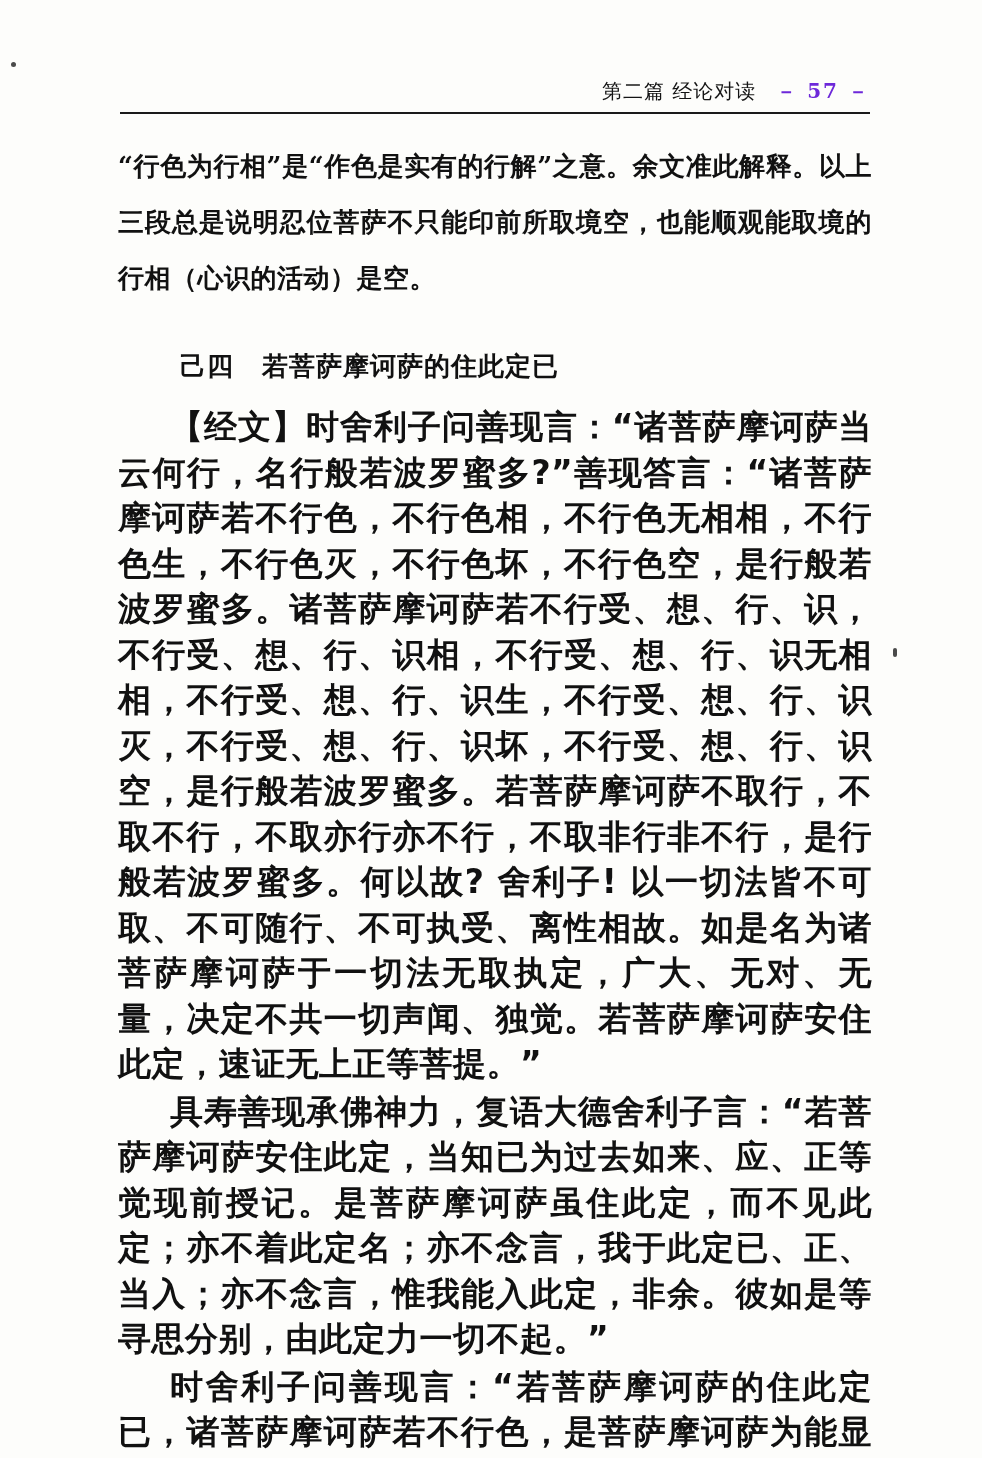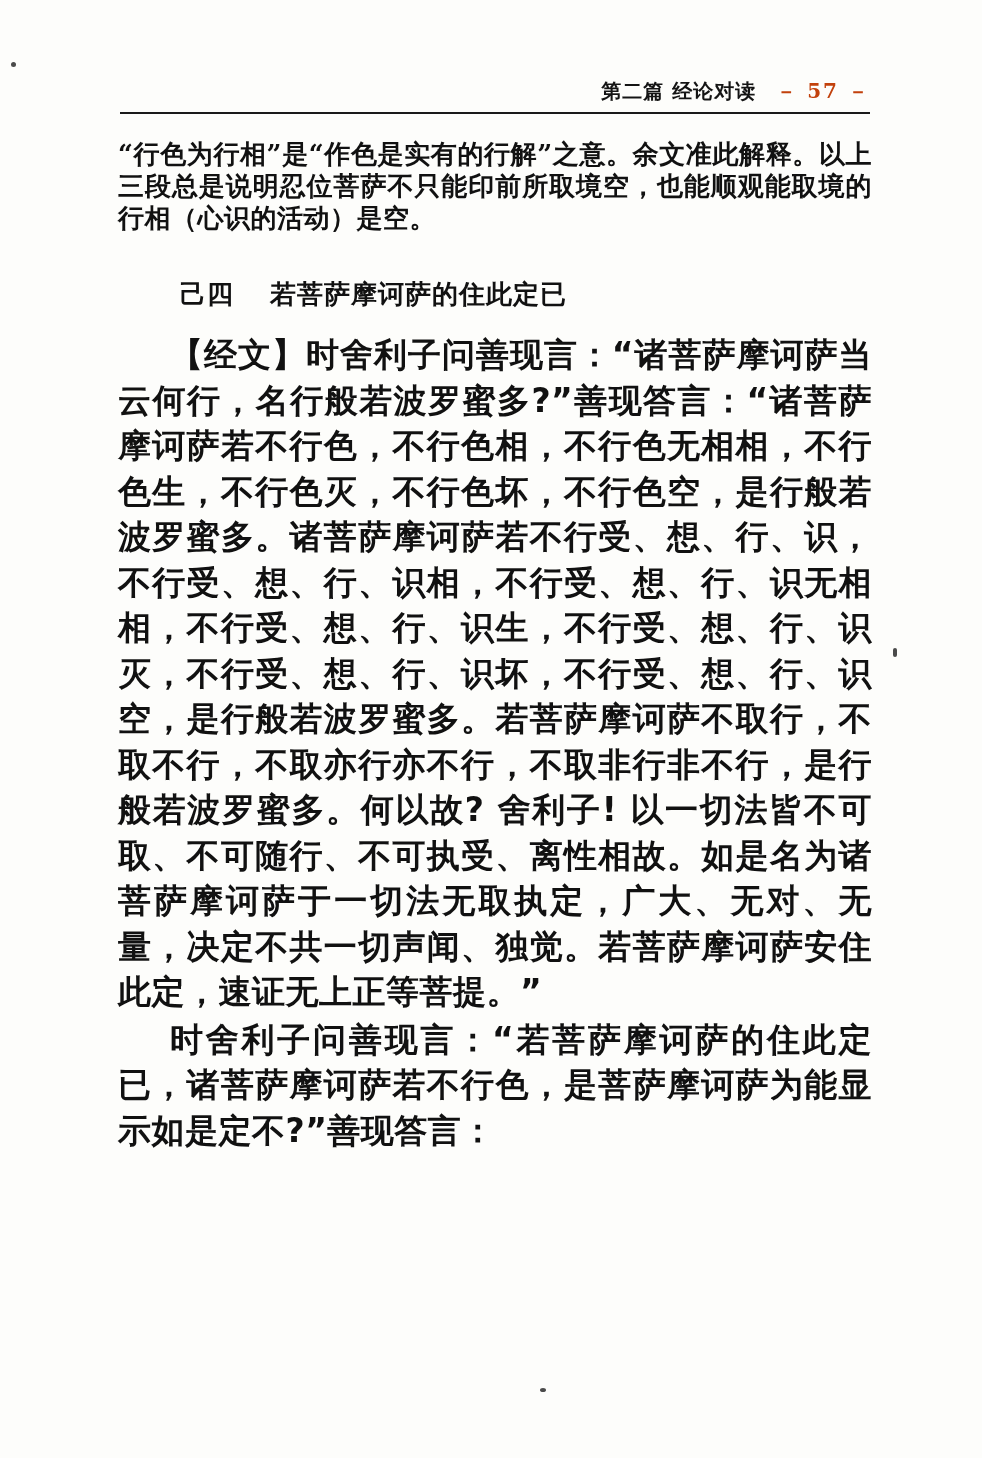--- a/index.html
+++ b/index.html
@@ -38,30 +38,30 @@
     left: 120px;
     top: 78px;
     width: 750px;
     display: flex;
     justify-content: flex-end;
     align-items: baseline;
     font-family: "DejaVu Sans", sans-serif;
   }
   .header-title {
     font-size: 20px;
-    font-weight: 700;
+    font-weight: 400;
     letter-spacing: 1px;
     color: #141414;
   }
   .header-page {
     font-size: 20px;
     font-weight: 700;
     letter-spacing: 2px;
     margin-left: 20px;
-    color: #c2410c;
+    color: #6d28d9;
     font-family: "DejaVu Serif", serif;
   }
   .rule {
     position: absolute;
     left: 120px;
     top: 112px;
     width: 750px;
     height: 2px;
     background: #1a1a1a;
   }
@@ -79,36 +79,36 @@
     line-height: 45px;
     letter-spacing: 0.5px;
     text-align: justify;
     text-justify: inter-character;
   }
 
   .para-opening {
     font-family: "DejaVu Serif", serif;
     font-weight: 700;
     font-size: 26px;
-    line-height: 32px;
+    line-height: 56px;
     margin-bottom: 10px;
   }
 
   .section-heading {
     font-family: "DejaVu Sans", sans-serif;
     font-weight: 700;
     font-size: 26px;
     line-height: 48px;
     margin-top: 36px;
     margin-bottom: 14px;
     padding-left: 62px;
     letter-spacing: 1px;
   }
   .section-heading .heading-num {
-    margin-right: 36px;
+    margin-right: 28px;
   }
 
   .sutra-para {
     font-weight: 700;
     font-size: 33px;
     line-height: 45.5px;
     text-indent: 52px;
   }
   .sutra-para + .sutra-para {
     margin-top: 2px;
@@ -131,16 +131,17 @@
 
   <div class="content">
 
     <p class="para-opening">“行色为行相”是“作色是实有的行解”之意。余文准此解释。以上三段总是说明忍位菩萨不只能印前所取境空，也能顺观能取境的行相（心识的活动）是空。</p>
 
     <div class="section-heading">
       <span class="heading-num">己四</span><span>若菩萨摩诃萨的住此定已</span>
     </div>
 
     <p class="sutra-para">【经文】时舍利子问善现言：“诸菩萨摩诃萨当云何行，名行般若波罗蜜多?”善现答言：“诸菩萨摩诃萨若不行色，不行色相，不行色无相相，不行色生，不行色灭，不行色坏，不行色空，是行般若波罗蜜多。诸菩萨摩诃萨若不行受、想、行、识，不行受、想、行、识相，不行受、想、行、识无相相，不行受、想、行、识生，不行受、想、行、识灭，不行受、想、行、识坏，不行受、想、行、识空，是行般若波罗蜜多。若菩萨摩诃萨不取行，不取不行，不取亦行亦不行，不取非行非不行，是行般若波罗蜜多。何以故? 舍利子! 以一切法皆不可取、不可随行、不可执受、离性相故。如是名为诸菩萨摩诃萨于一切法无取执定，广大、无对、无量，决定不共一切声闻、独觉。若菩萨摩诃萨安住此定，速证无上正等菩提。”</p>
+    <p class="sutra-para">具寿善现承佛神力，复语大德舍利子言：“若菩萨摩诃萨安住此定，当知已为过去如来、应、正等觉现前授记。是菩萨摩诃萨虽住此定，而不见此定；亦不着此定名；亦不念言，我于此定已、正、当入；亦不念言，惟我能入此定，非余。彼如是等寻思分别，由此定力一切不起。”</p>
     <p class="sutra-para">时舍利子问善现言：“若菩萨摩诃萨的住此定已，诸菩萨摩诃萨若不行色，是菩萨摩诃萨为能显示如是定不?”善现答言：</p>
 
   </div>
 </div>
 
 </body></html>

